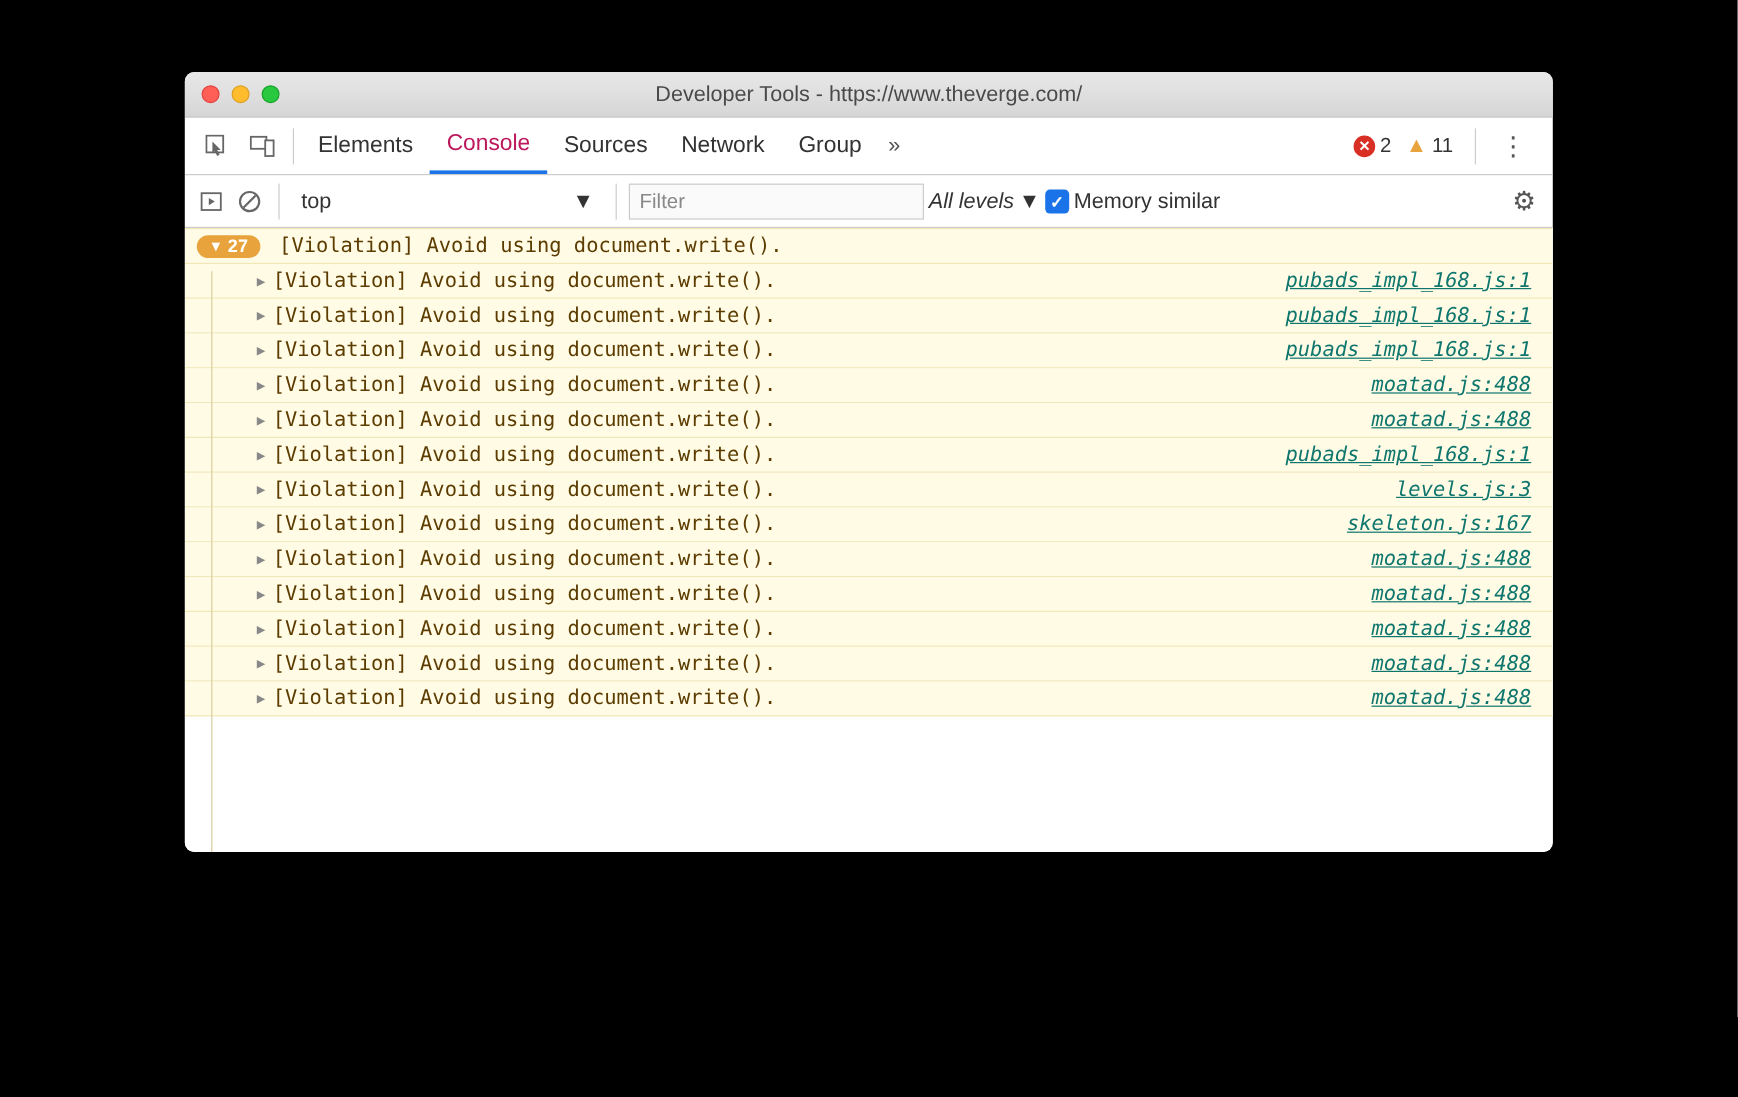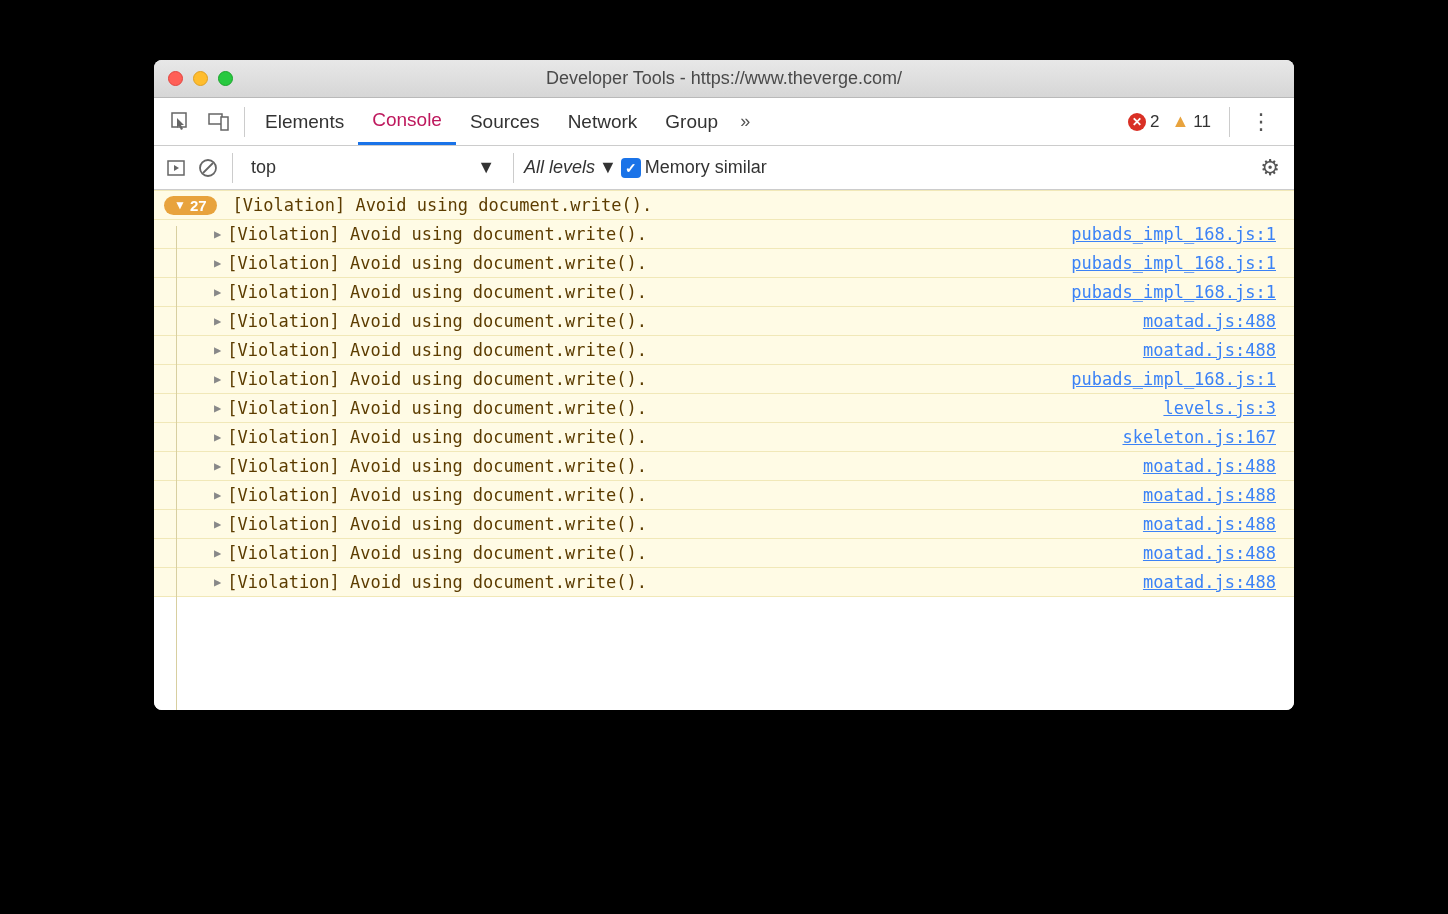--- a/index.html
+++ b/index.html
@@ -139,21 +139,21 @@
   .grp-badge .tri { font-size:12px;}
   .row {
     display:flex;align-items:center;justify-content:space-between;
     background:#fffbe5;
     border-bottom:1px solid #f1e8b8;
     padding: 4px 18px 4px 60px;
     color:#5c3c00;
   }
   .row .msg { display:flex;align-items:center;gap:6px;}
   .row .tri { font-size:12px;color:#888;}
-  .row .src { color:#3b82f6; text-decoration:underline;}
+  .row .src { color:#0f766e; text-decoration:underline;font-style:italic;}
   .console-wrap { position:relative; }
   .left-line {
     position:absolute;
     left:22px; top:36px; bottom:0;
     width:1px; background:#d8cfa0;
   }
 </style>
 </head>
 <body>
 
@@ -211,20 +211,21 @@
           <circle cx="10" cy="10" r="8" fill="none" stroke="#666" stroke-width="1.8"></circle>
           <line x1="5" y1="15" x2="15" y2="5" stroke="#666" stroke-width="1.8"></line>
         </svg>
     </div>
     <div class="tb-sep"></div>
     <div class="context-select">
       <span>top</span>
       <span>▼</span>
     </div>
     <div class="tb-sep"></div>
+    <input class="filter-input" placeholder="Filter" style="">
     <div class="levels">
       <span>All levels</span>
       <span>▼</span>
     </div>
     <div class="checkbox">✓</div>
     <span>Memory similar</span>
     <span class="gear">⚙</span>
   </div>
 
   <div class="console console-wrap">

